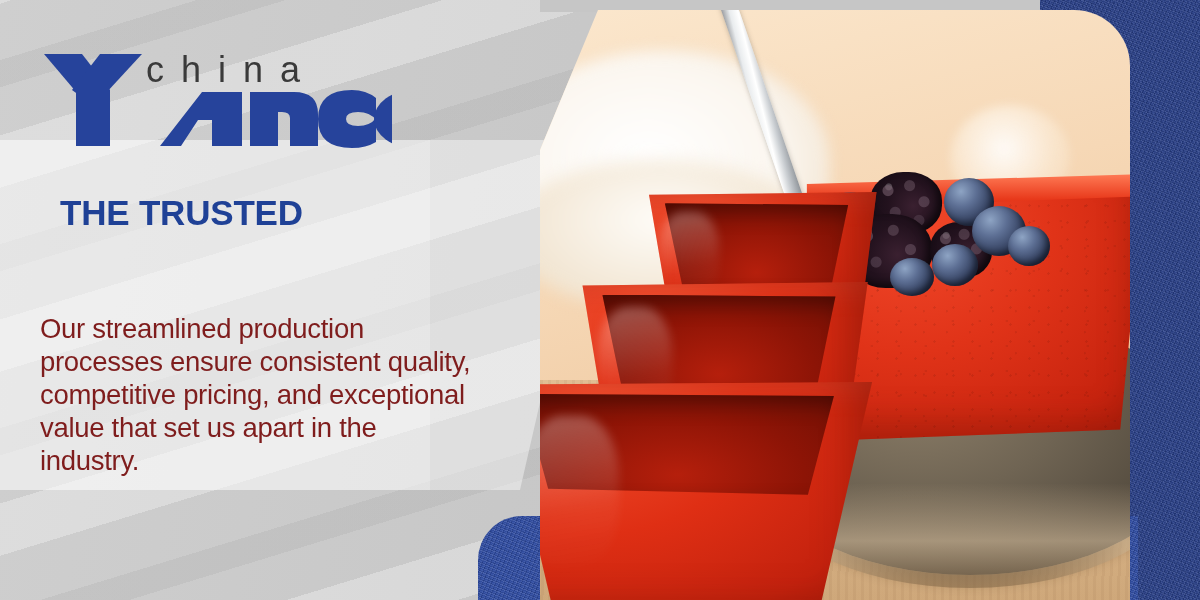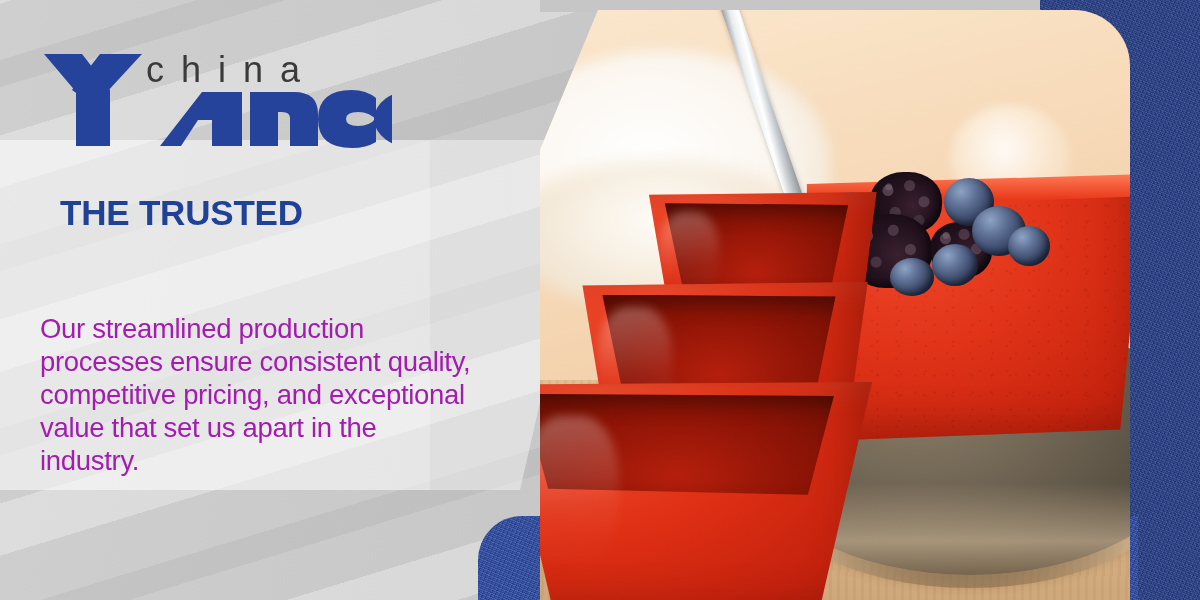--- a/index.html
+++ b/index.html
@@ -243,21 +243,21 @@
     position:absolute; left:44px; top:196px; width:430px;
     color:#1f4196;
     font-size:35px; line-height:0.99; font-weight:bold;
     letter-spacing:-0.2px;
     margin-left:16px;
   }
   .headline .line2 { display:block; padding-left:26px; }
 
   .body-copy {
     position:absolute; left:40px; top:312px; width:438px;
-    color:#a21caf;
+    color:#7f1d1d;
     font-size:27.5px; line-height:1.20; font-weight:500;
     letter-spacing:-0.3px;
   }
 </style>
 </head>
 <body>
 
 <div class="banner">
 
   <div class="bg-base"></div>

